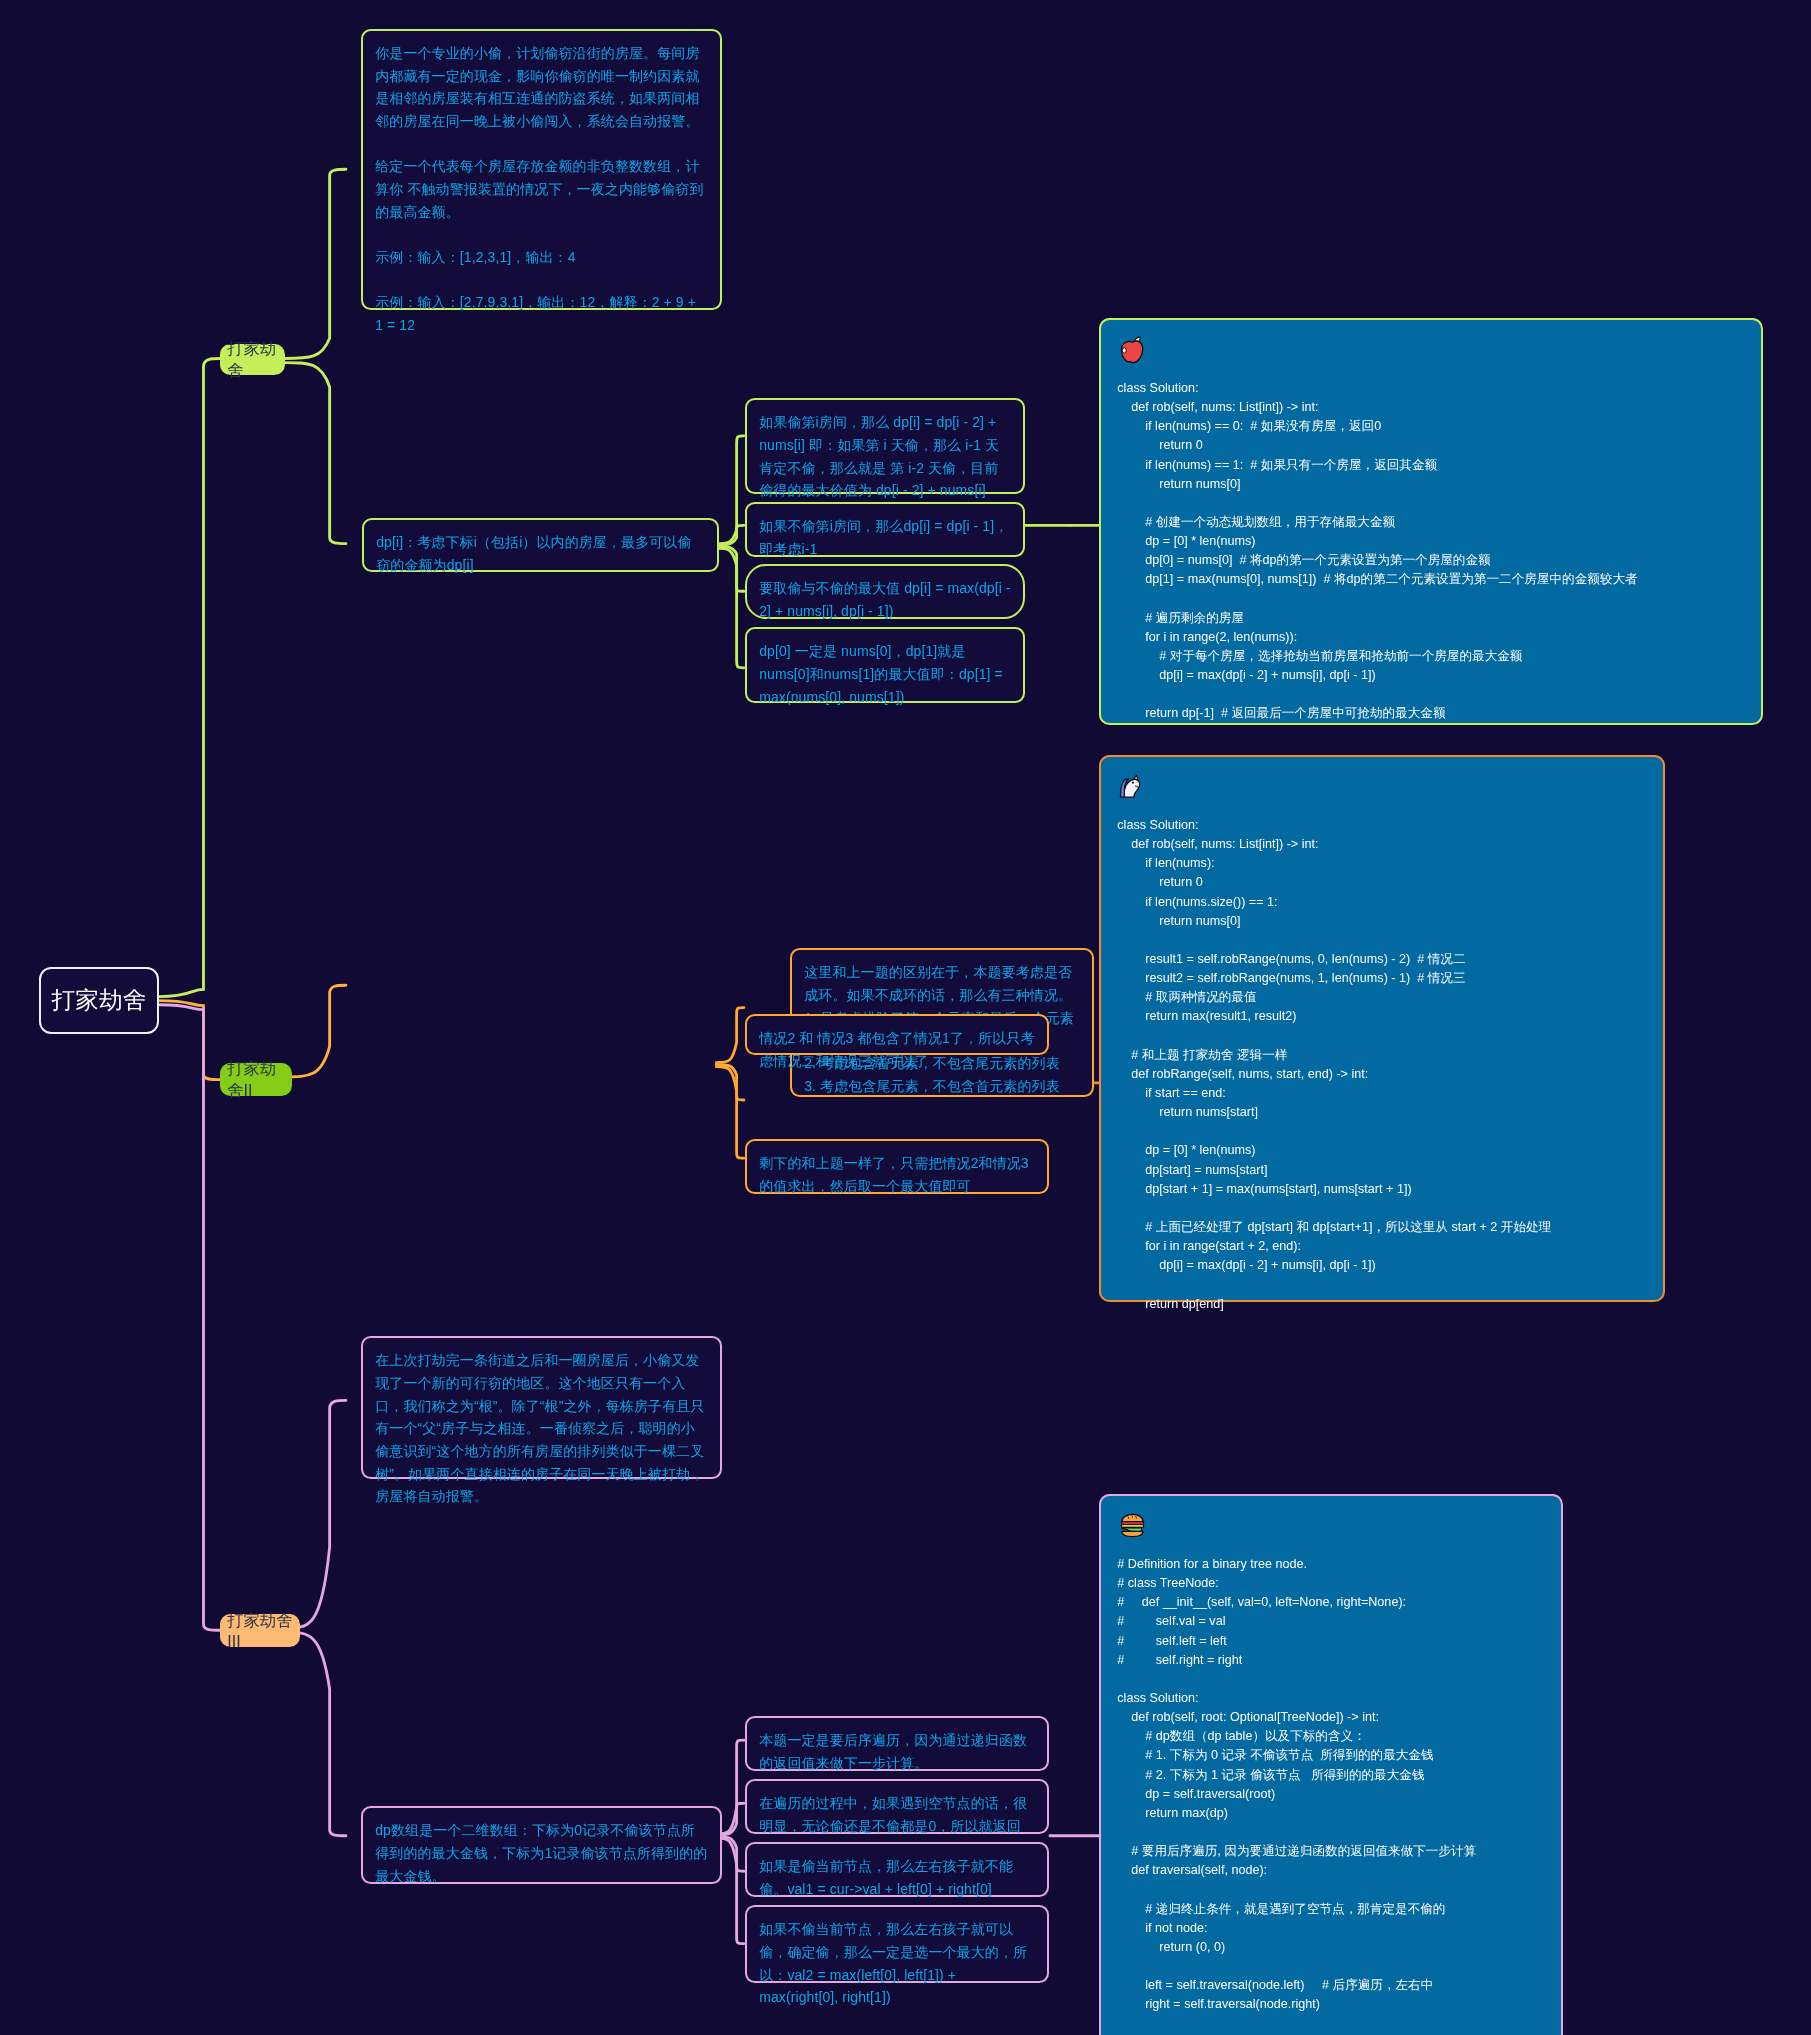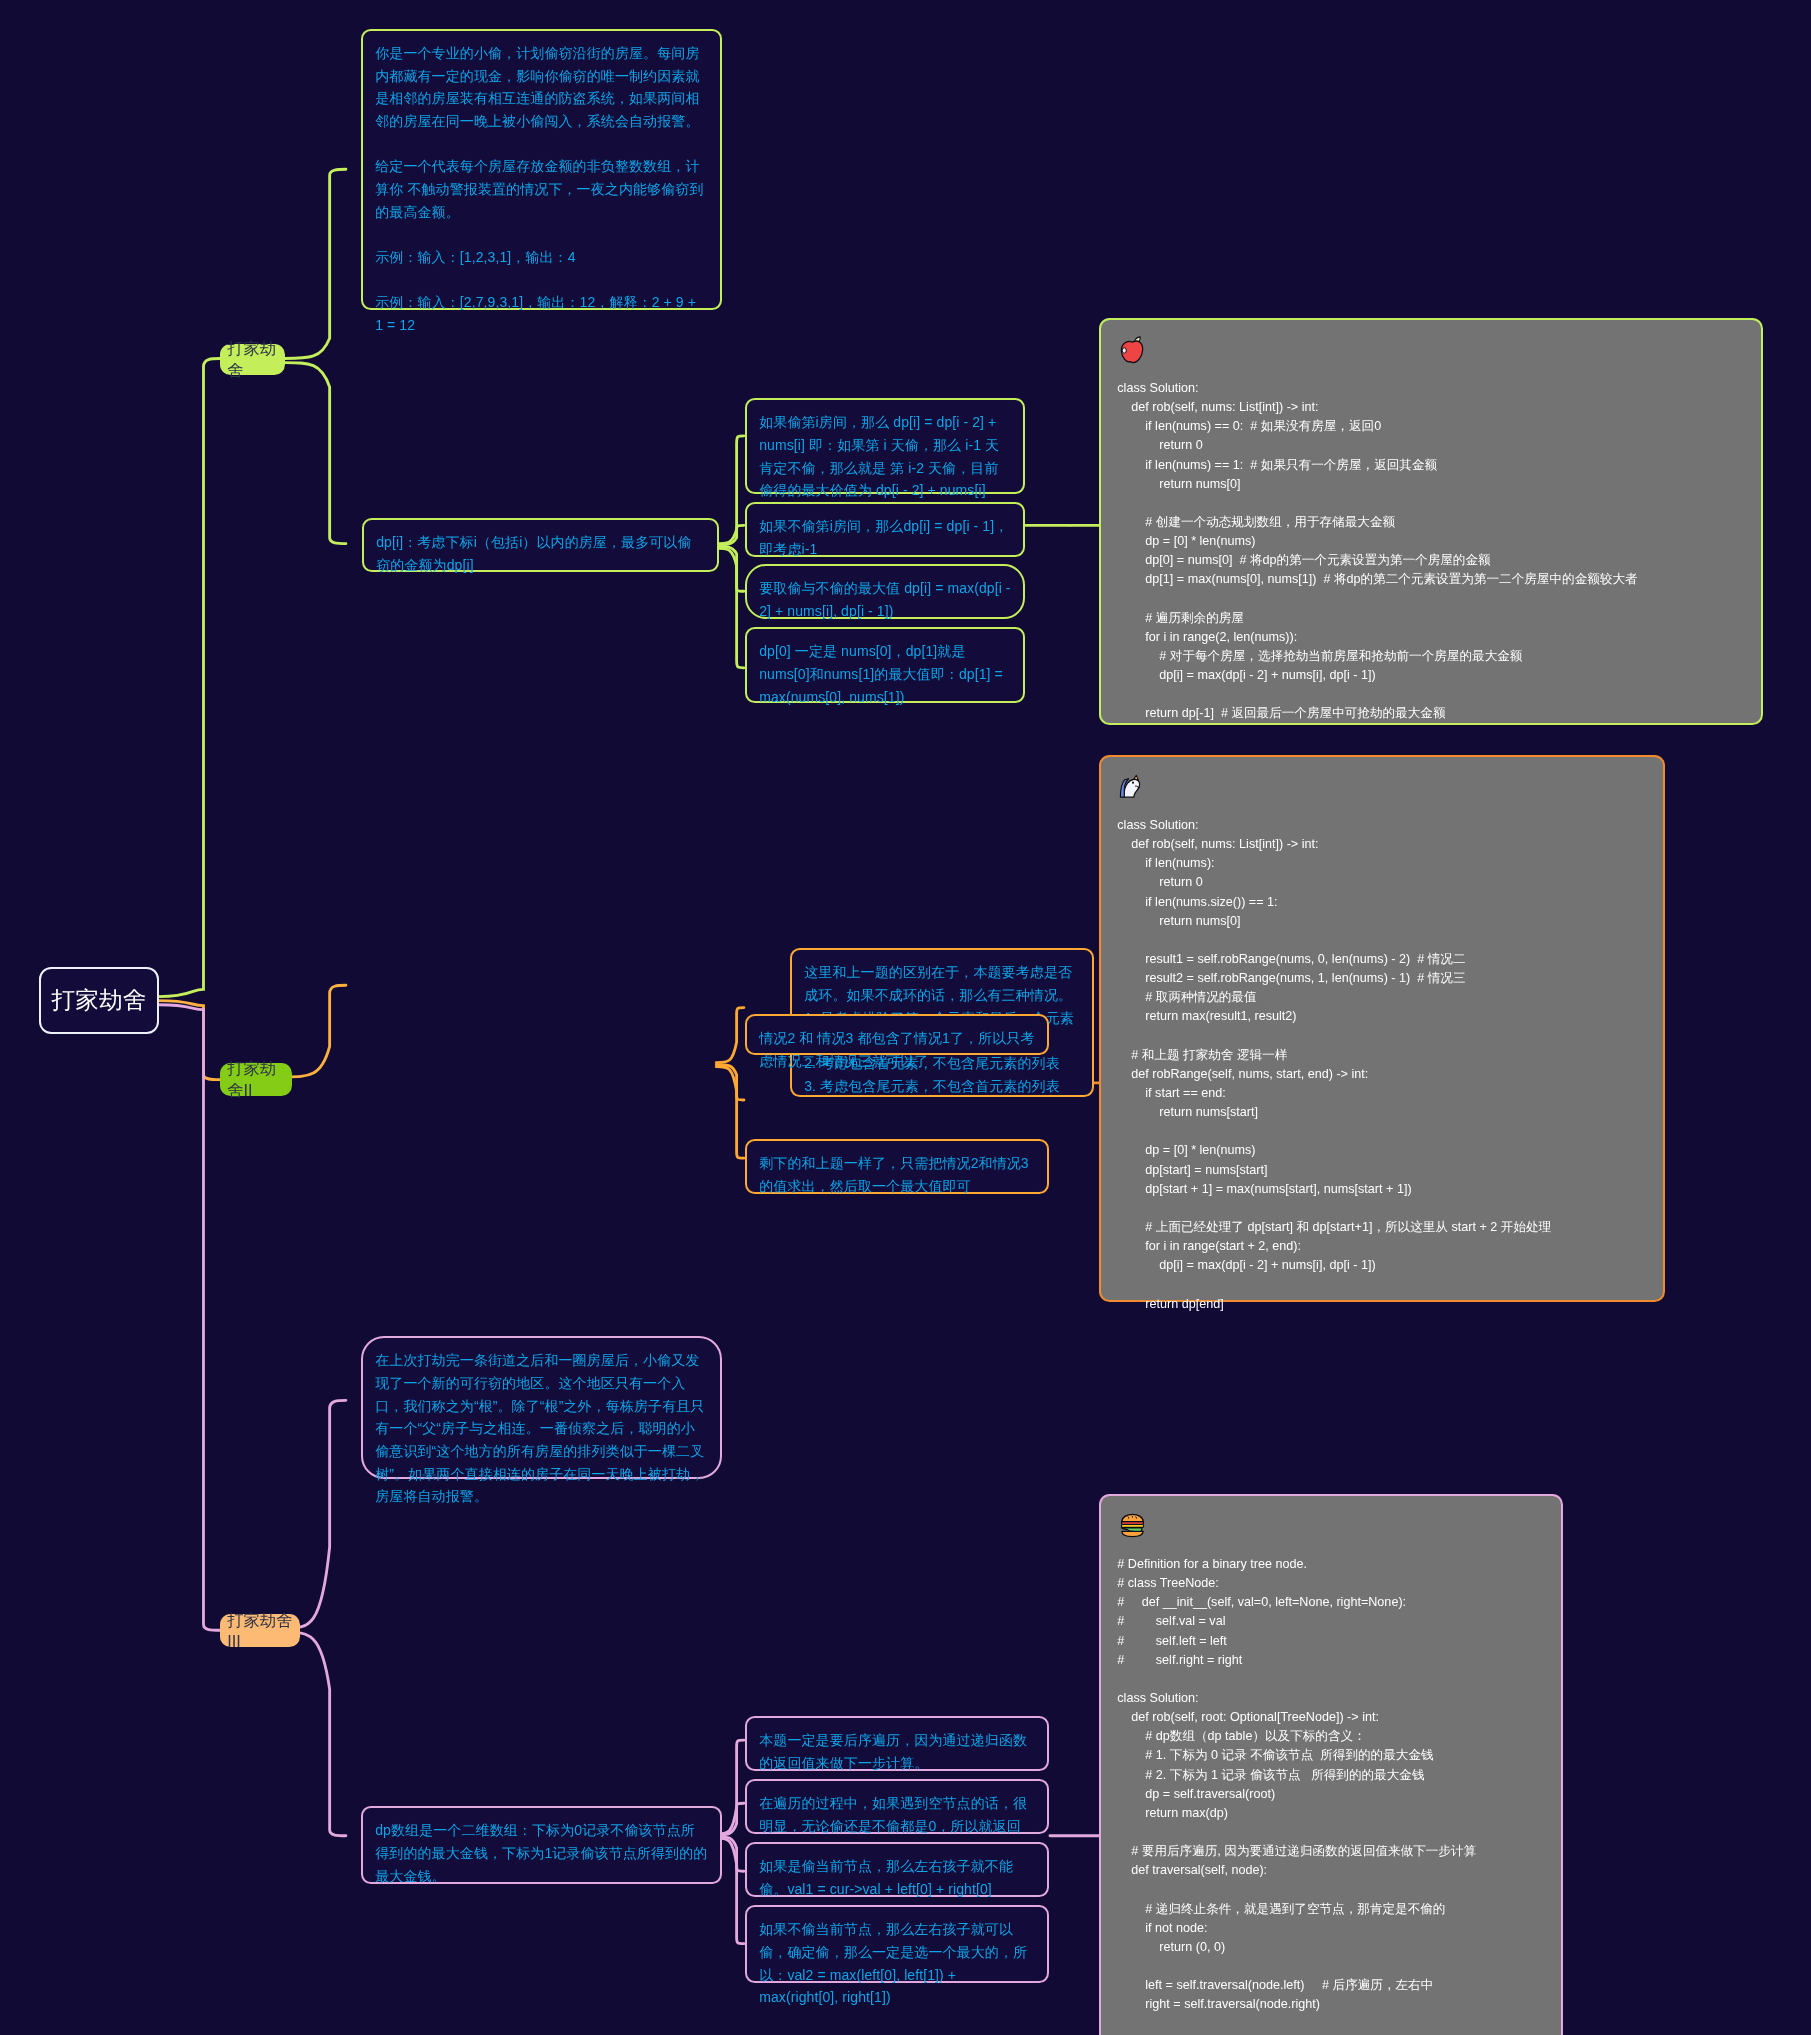--- a/index.html
+++ b/index.html
@@ -52,21 +52,21 @@
   .box.orange { border-color: #ffa832; }
   .box.pink   { border-color: #e3a8dd; }
 
   .fs34 { font-size: 14px; }
 
   
   .code {
     position: absolute;
     border-width: 2px; border-style: solid;
     border-radius: 10.6px;
-    background: #737373;
+    background: #0369a1;
     padding: 14px 16.3px 16.3px 16.3px;
   }
   .code.green  { border-color: #c4ef5a; }
   .code.orange { border-color: #f08b2e; }
   .code.pink   { border-color: #e3a8dd; }
   .code pre {
     font-family: "Liberation Sans", "DejaVu Sans", sans-serif;
     font-size: 12.6px;
     line-height: 1.52;
     color: #ffffff;
@@ -234,21 +234,21 @@
         for i in range(start + 2, end):
             dp[i] = max(dp[i - 2] + nums[i], dp[i - 1])
 
         return dp[end]</pre>
   </div>
 
   <div class="pill pink" style="left:220px; top:1614px; width:80px; height:33px;">
     <span class="txt">打家劫舍 III</span>
   </div>
 
-  <div class="node box pink fs34" style="left:361px; top:1336px; width:361px; height:143px;border-radius:23px;">
+  <div class="node box pink fs34" style="left:361px; top:1336px; width:361px; height:143px;">
     <span class="txt">在上次打劫完一条街道之后和一圈房屋后，小偷又发现了一个新的可行窃的地区。这个地区只有一个入口，我们称之为“根”。除了“根”之外，每栋房子有且只有一个“父“房子与之相连。一番侦察之后，聪明的小偷意识到“这个地方的所有房屋的排列类似于一棵二叉树”。如果两个直接相连的房子在同一天晚上被打劫，房屋将自动报警。</span>
   </div>
 
   <div class="node box pink fs34" style="left:361px; top:1806px; width:361px; height:78px;">
     <span class="txt">dp数组是一个二维数组：下标为0记录不偷该节点所得到的的最大金钱，下标为1记录偷该节点所得到的的最大金钱。</span>
   </div>
 
   <div class="node box pink fs34" style="left:745px; top:1716px; width:304px; height:55px;">
     <span class="txt">本题一定是要后序遍历，因为通过递归函数的返回值来做下一步计算。</span>
   </div>

